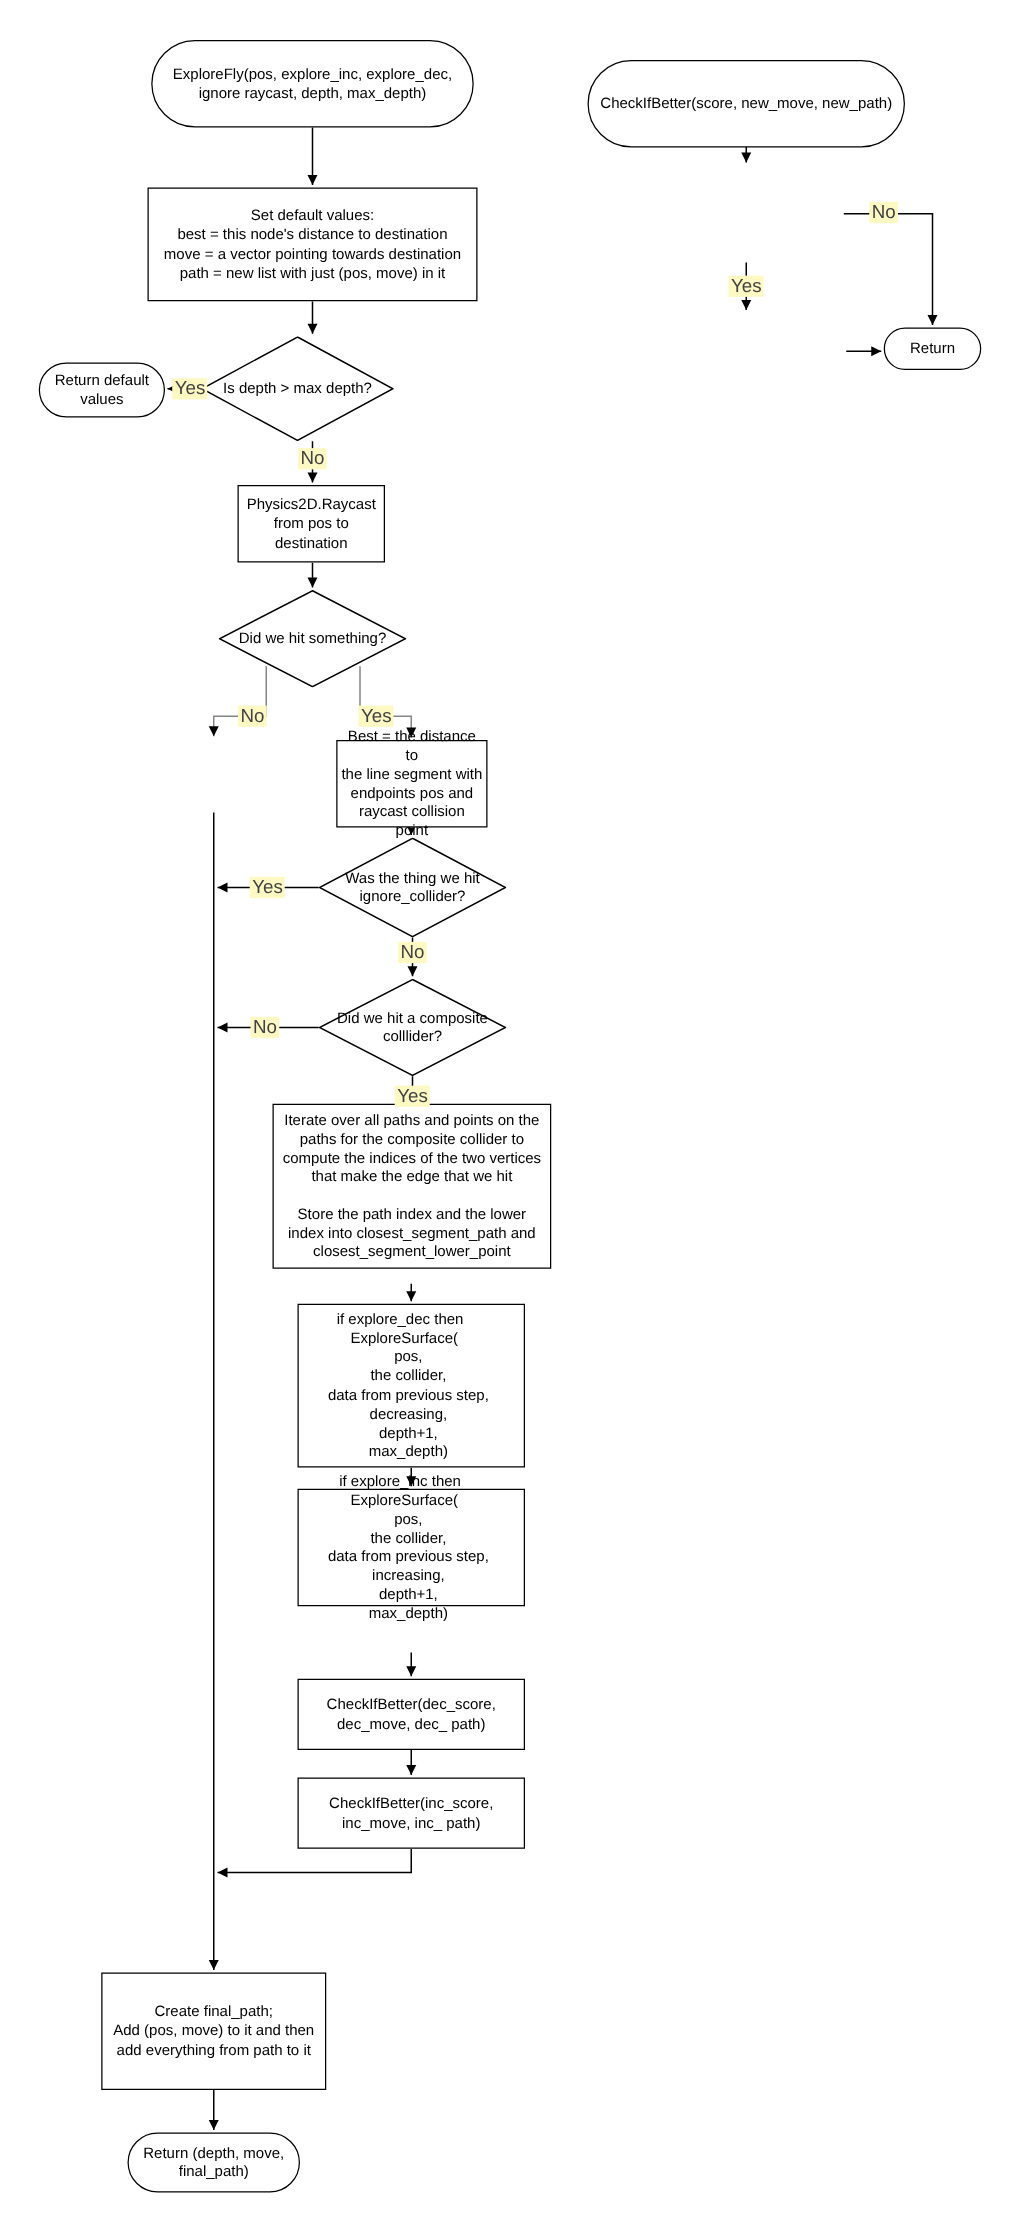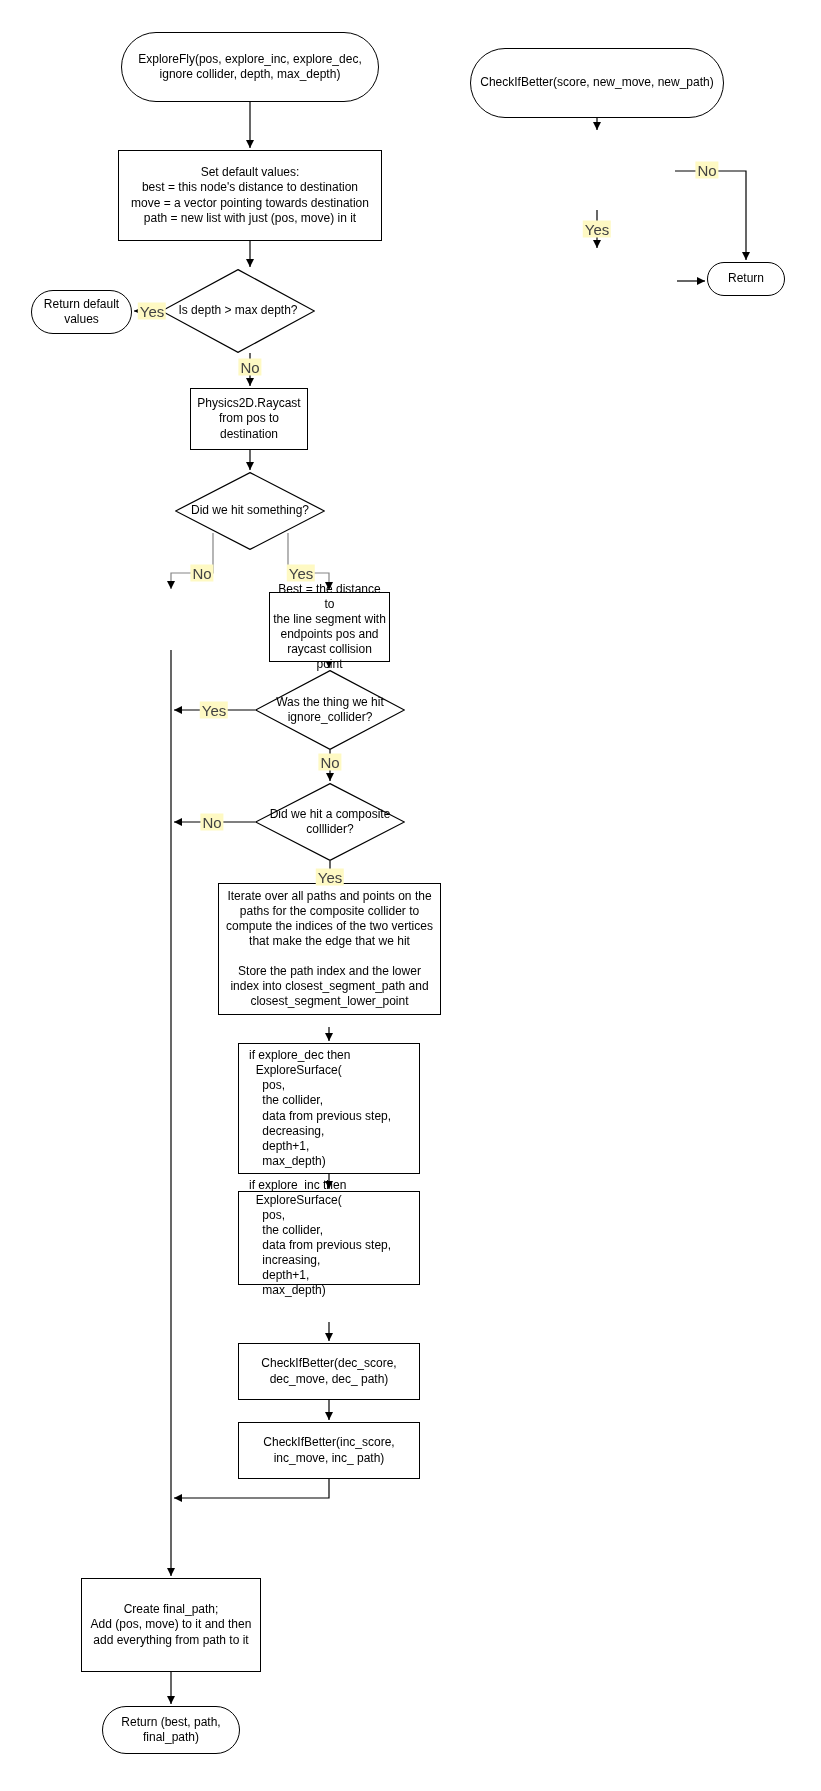--- a/index.html
+++ b/index.html
@@ -6,21 +6,21 @@
   .canvas{position:relative;width:821px;height:1791px;background:#ffffff;overflow:hidden;
           font-family:"Liberation Sans",sans-serif;}
   .edges{position:absolute;left:0;top:0;width:821px;height:1791px;}
   .edges polyline{fill:none;stroke:#000000;stroke-width:1.2;}
   .edges polyline.gray{stroke:#858585;}
   .node{position:absolute;display:flex;align-items:center;justify-content:center;
         box-sizing:border-box;font-size:12px;line-height:1.26;color:#000;text-align:center;}
   .rect,.term{background:#ffffff;border:1px solid #000000;}
   .lbl{white-space:pre-line;padding:2px 3px;}
   .pre{justify-content:flex-start;}
-  .pre .lbl{white-space:pre;text-align:left;padding-left:10px;}
+  .pre .lbl{white-space:pre;text-align:center;padding-left:10px;}
   .diamond svg{position:absolute;left:0;top:0;width:100%;height:100%;}
   .diamond polygon{fill:#ffffff;stroke:#000000;stroke-width:1.2;}
   .diamond .lbl{position:relative;z-index:1;}
   .elabel{position:absolute;transform:translate(-50%,-50%);background:#fef9c3;
           padding:0 2px;font-size:15px;color:#424242;z-index:2;}
 </style>
 </head>
 <body>
 
 <div class="canvas">
@@ -51,21 +51,21 @@
     <polyline points="329,1479 329,1498 174,1498" marker-end="url(#arr)"></polyline>
     <polyline points="171,1672 171,1704" marker-end="url(#arr)"></polyline>
     <polyline points="597,102 597,130" marker-end="url(#arr)"></polyline>
     <polyline points="597,210 597,248" marker-end="url(#arr)"></polyline>
     <polyline points="675,171 746,171 746,260" marker-end="url(#arr)"></polyline>
     <polyline points="677,281 705,281" marker-end="url(#arr)"></polyline>
   </svg>
 
   <div class="node term" style="left:121px;top:32px;width:258px;height:70px;border-radius:35px">
     <div class="lbl">ExploreFly(pos, explore_inc, explore_dec,
-ignore collider, depth, max_depth)</div>
+ignore raycast, depth, max_depth)</div>
   </div>
 
   <div class="node rect" style="left:118px;top:150px;width:264px;height:91px">
     <div class="lbl">Set default values:
 best = this node's distance to destination
 move = a vector pointing towards destination
 path = new list with just (pos, move) in it</div>
   </div>
 
   <div class="node diamond" style="left:161px;top:269px;width:154px;height:84px">
@@ -160,21 +160,21 @@
 inc_move, inc_ path)</div>
   </div>
 
   <div class="node rect" style="left:81px;top:1578px;width:180px;height:94px">
     <div class="lbl">Create final_path;
 Add (pos, move) to it and then
 add everything from path to it</div>
   </div>
 
   <div class="node term" style="left:102px;top:1706px;width:138px;height:48px;border-radius:24px">
-    <div class="lbl">Return (best, path,
+    <div class="lbl">Return (depth, move,
 final_path)</div>
   </div>
 
   <div class="node term" style="left:470px;top:48px;width:254px;height:70px;border-radius:35px">
     <div class="lbl">CheckIfBetter(score, new_move, new_path)</div>
   </div>
 
 
 
   <div class="node term" style="left:707px;top:262px;width:78px;height:34px;border-radius:17px">

